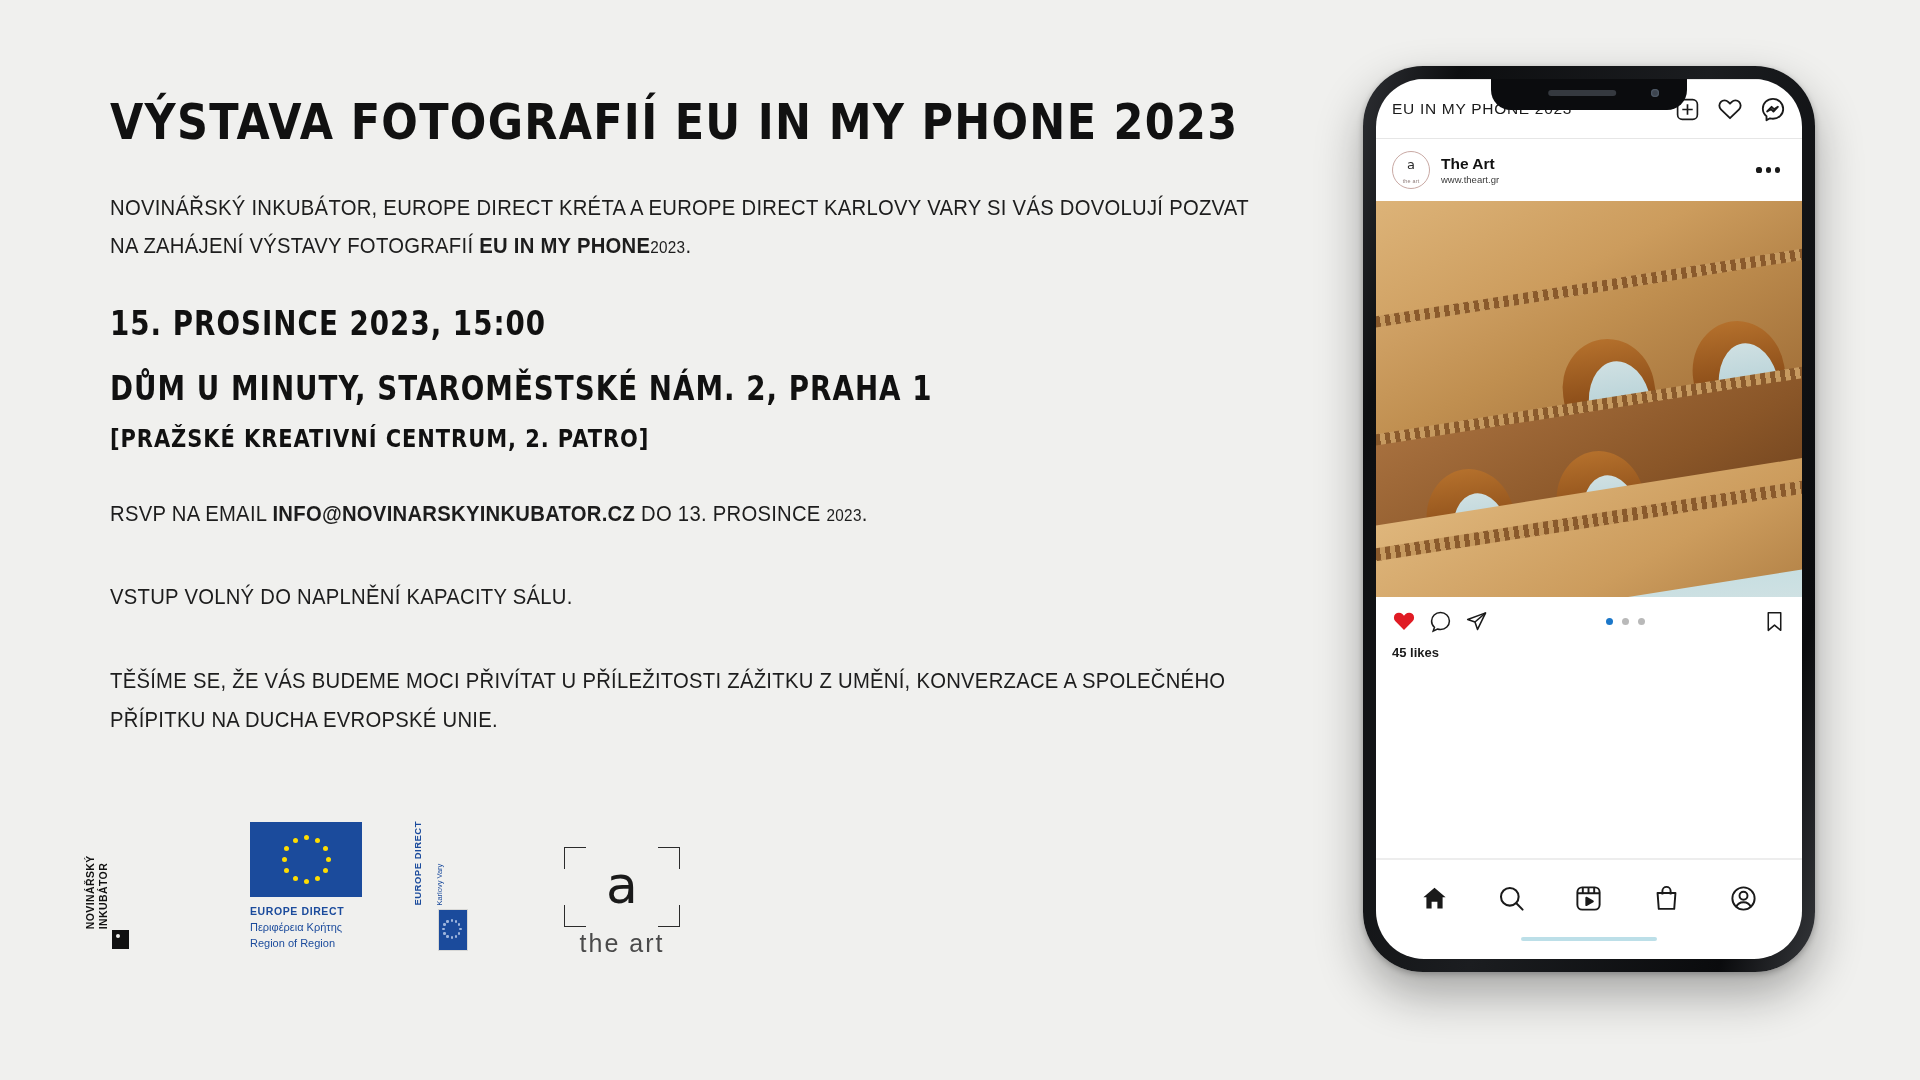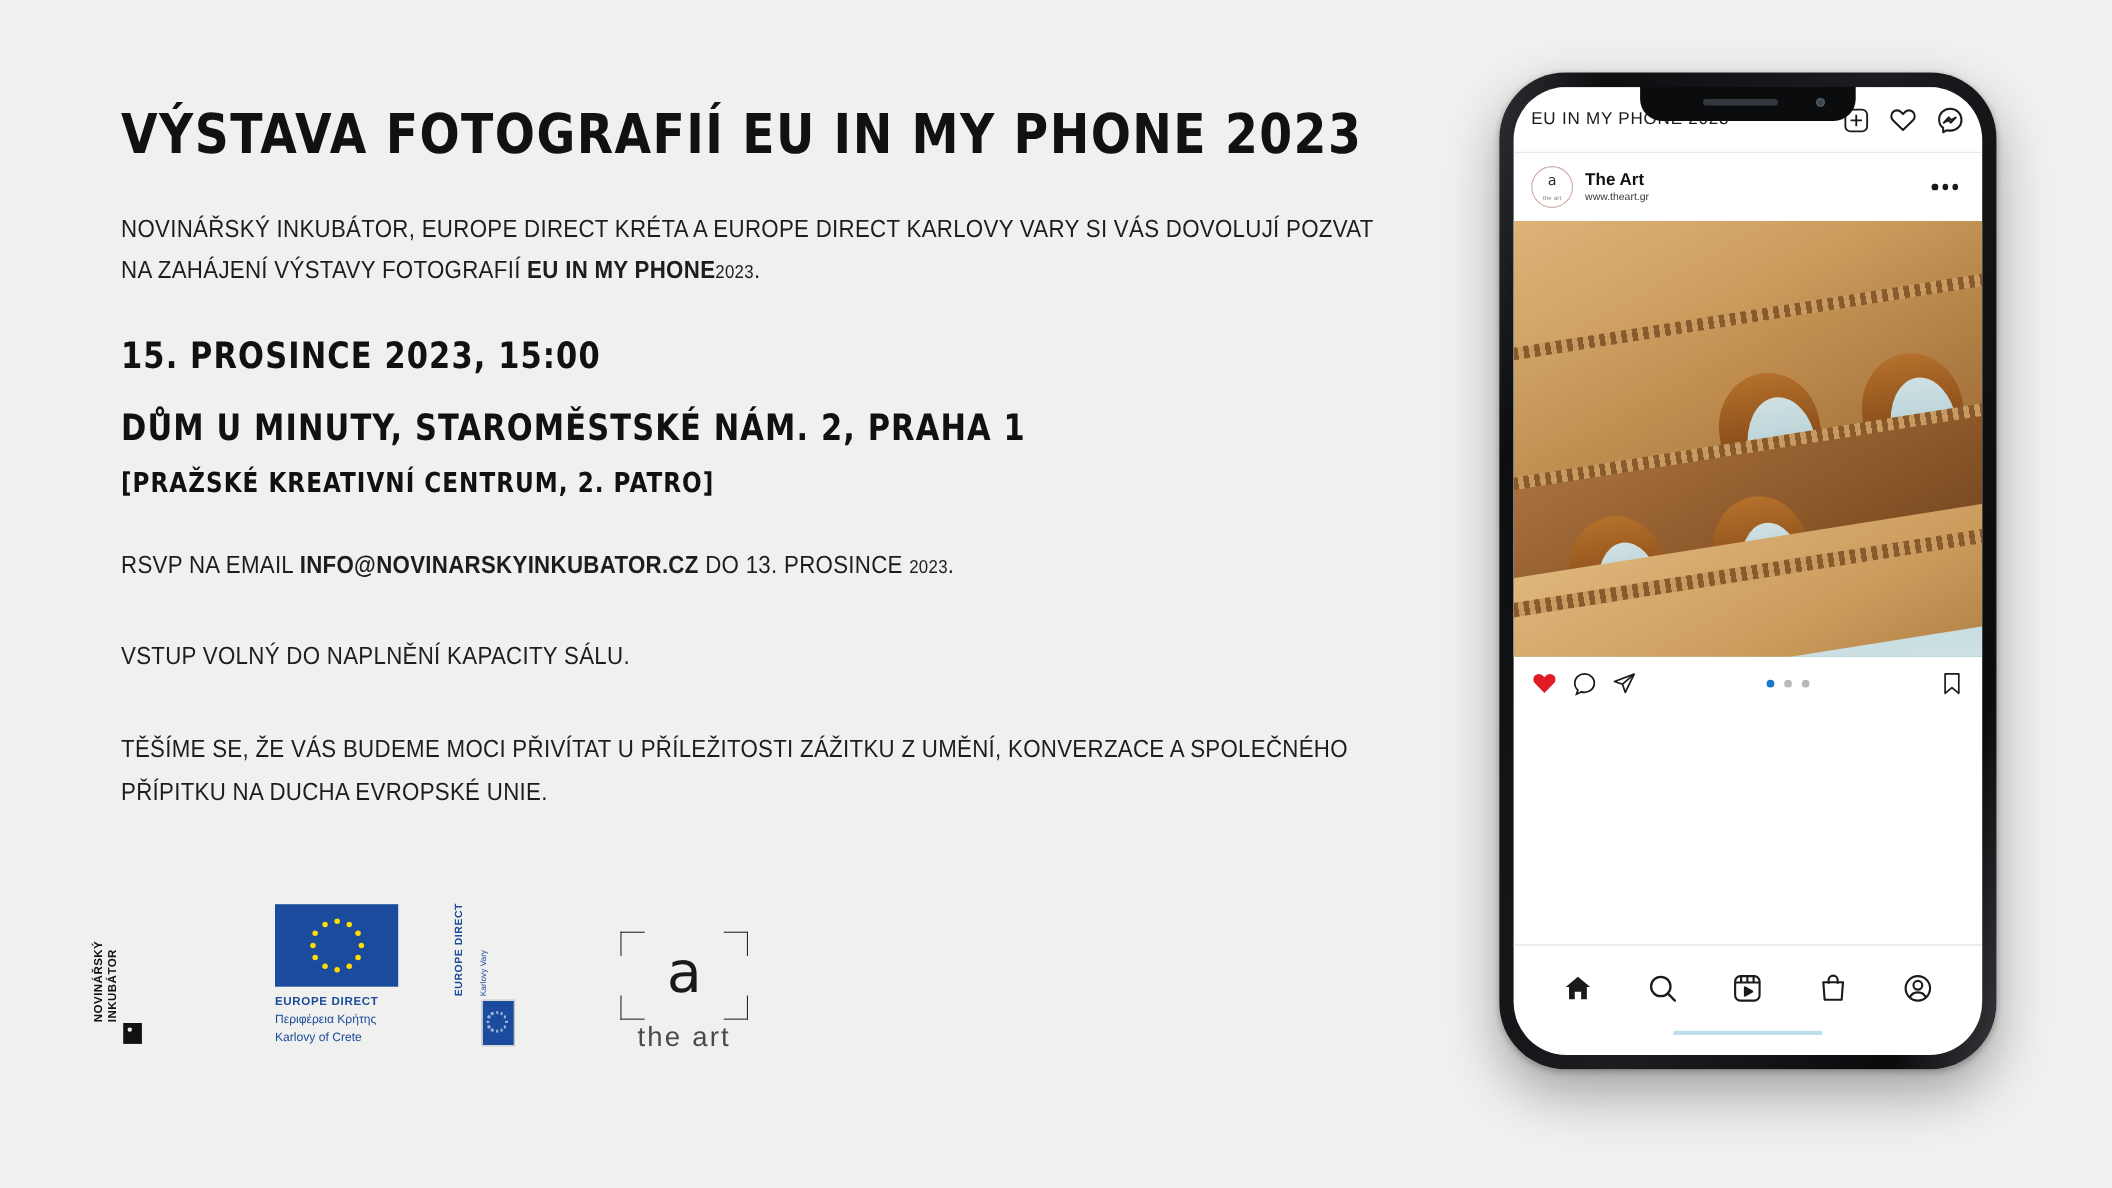--- a/index.html
+++ b/index.html
@@ -551,21 +551,21 @@
         <span class="star" style="left: 53.5px; top: 57px;"></span>
         <span class="star" style="left: 42.5px; top: 54.0526px;"></span>
         <span class="star" style="left: 34.4474px; top: 46px;"></span>
         <span class="star" style="left: 31.5px; top: 35px;"></span>
         <span class="star" style="left: 34.4474px; top: 24px;"></span>
         <span class="star" style="left: 42.5px; top: 15.9474px;"></span>
       </div>
     <div class="ed-name">EUROPE DIRECT</div>
     <div class="ed-sub">
       <span>Περιφέρεια Κρήτης</span><br>
-      <span>Karlovy of Crete</span>
+      <span>Region of Region</span>
     </div>
   </div>
 
   <div class="logo-edk">
     <div class="edk-text">
       <span class="edk-name">EUROPE DIRECT</span><br>
       <span class="edk-sub">Karlovy Vary</span>
     </div>
     <div class="edk-flag" id="eu-flag-b">
         <span class="star" style="left: 11.5px; top: 9px;"></span>
@@ -691,20 +691,21 @@
           <span></span>
           <span></span>
         </div>
         <span>
           <svg width="23" height="23" viewBox="0 0 24 24" fill="none" stroke="#1a1a1a" stroke-width="1.6" stroke-linejoin="round">
             <path d="M5.5 2.8h13v18.4L12 15.7l-6.5 5.5Z"></path>
           </svg>
         </span>
       </div>
 
+      <div class="likes">45 likes</div>
 
       <div class="post-fill"></div>
 
       <div class="tabbar">
         <span>
           <svg width="29" height="29" viewBox="0 0 24 24" fill="#1a1a1a">
             <path d="M12 3.2 2.8 11h2.5v9.2h4.3v-5.6h4.8v5.6h4.3V11h2.5Z"></path>
           </svg>
         </span>
         <span>

